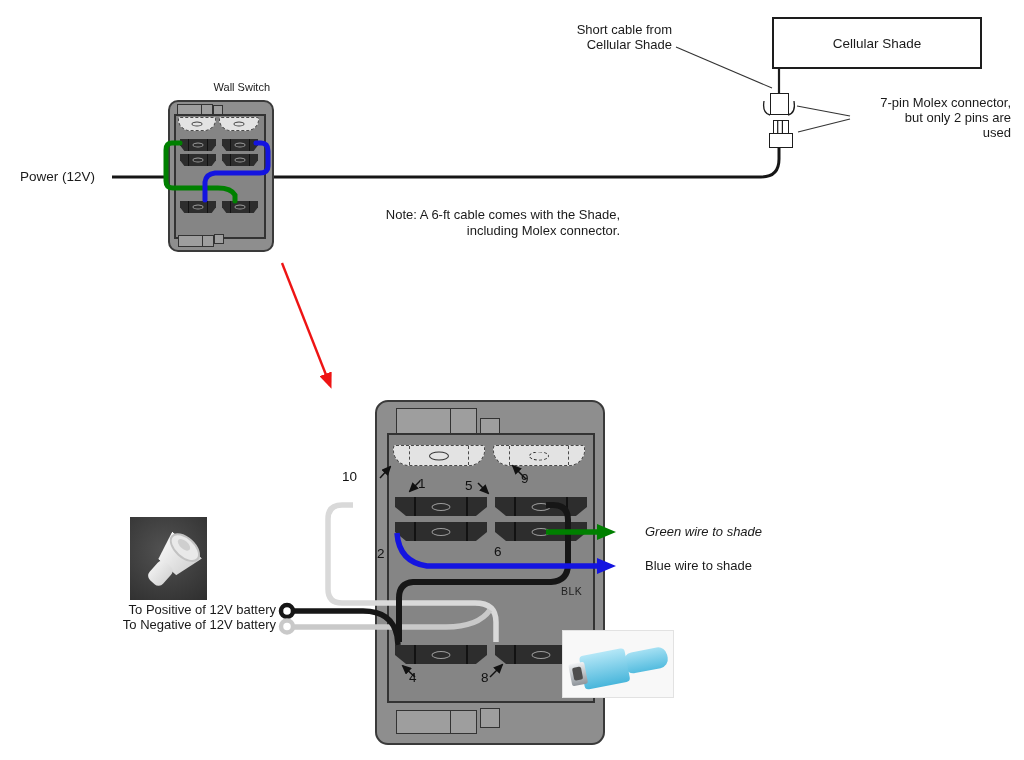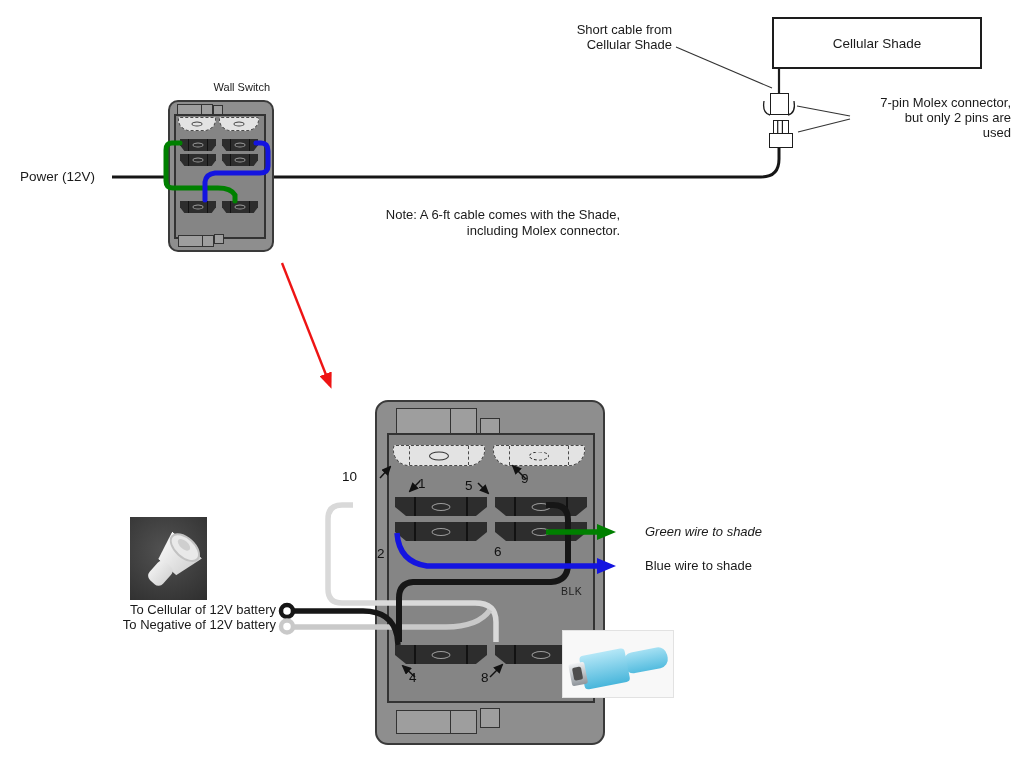--- a/index.html
+++ b/index.html
@@ -213,21 +213,21 @@
     <div class="spade">
       <div class="sp-barrel"></div>
         <div class="sp-sleeve"></div>
       <div class="sp-metal">
           <div class="sp-slot"></div>
         </div>
     </div>
   </div>
 
   <div class="lbl rgt" style="left:86px;top:603px;width:190px;line-height:14.5px;">
-    <div>To Cellular of 12V battery</div>
+    <div>To Positive of 12V battery</div>
     <div>To Negative of 12V battery</div>
   </div>
 
   <div class="lbl" style="left:645px;top:524px;font-style:italic;">Green wire to shade</div>
   <div class="lbl" style="left:645px;top:558px;">Blue wire to shade</div>
 
   <svg class="layer">
     <defs>
       <marker id="ah-small" markerUnits="userSpaceOnUse" markerWidth="10" markerHeight="9" refX="8" refY="4.5" orient="auto">
         <polygon points="0,0 10,4.5 0,9" fill="#111"></polygon>

